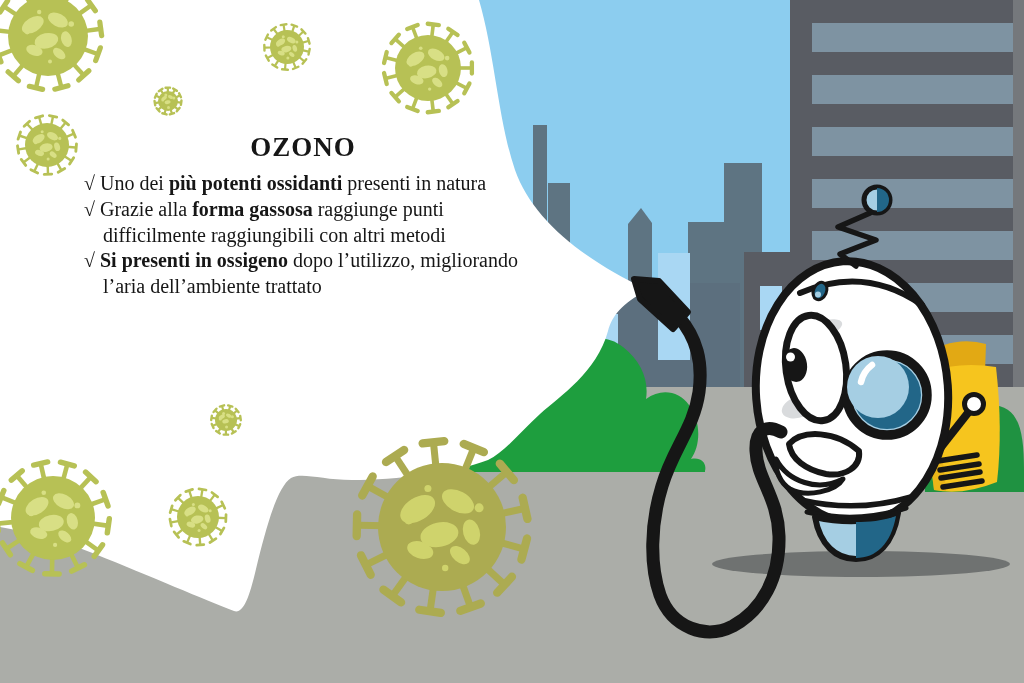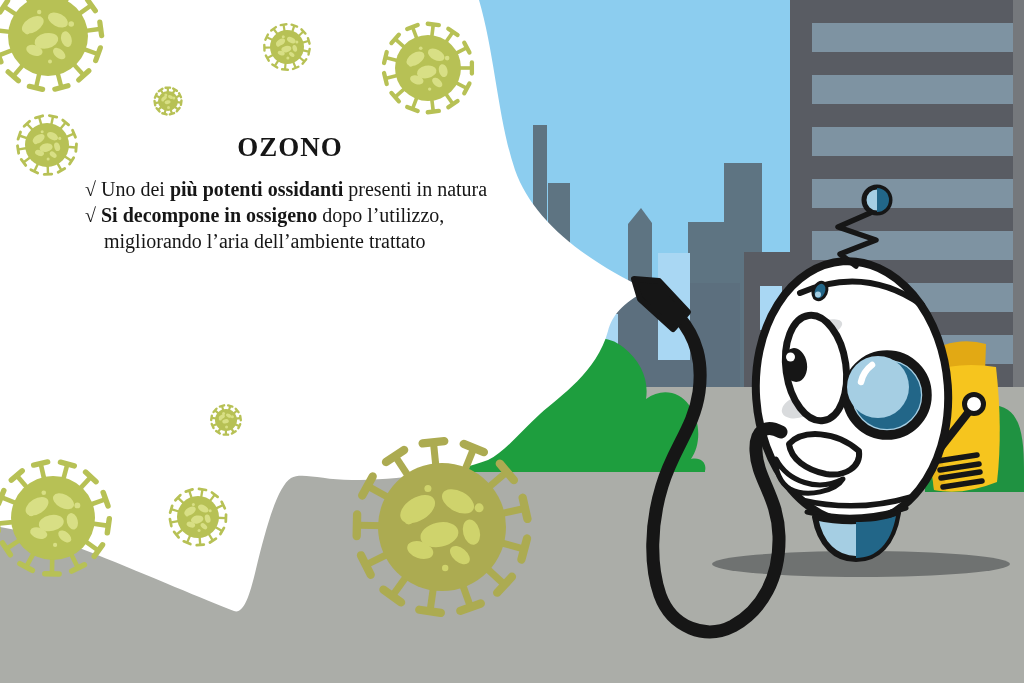--- a/index.html
+++ b/index.html
@@ -1,22 +1,22 @@
 <!DOCTYPE html>
 <html style="--sky: #8CCDEF; --skyline: #5E7482; --skyline2: #5C6F7E; --window_blue: #A9D7F3; --bldg_dark: #595C63; --bldg_band: #7E93A2; --bldg_side: #75787C; --ground: #ABADA8; --bush: #1E9E3E; --bush2: #1F9241; --bubble: #FFFFFF; --outline: #161616; --text: #161616; --virus_body: #B7C155; --virus_spot: #D8DF85; --virus_body_muted: #ACAB51; --virus_spot_muted: #CFD36C; --robot_white: #FFFFFF; --robot_shade: #D9DBDD; --lens_light: #A5CEE3; --lens_dark: #226688; --tank_yellow: #F6C51E; --tank_cap: #E2A914; --shadow: #6F7271;"><head>
 <meta charset="utf-8">
 <style>
   html,body{margin:0;padding:0;background:#e8e8e8;}
   .stage{position:relative;width:1024px;height:683px;overflow:hidden;background:#fff;
          font-family:"Liberation Serif","DejaVu Serif",serif;}
   .scene{position:absolute;left:0;top:0;width:1024px;height:683px;display:block;}
-  .bubble-text{position:absolute;left:71px;top:132px;width:438px;color:var(--text);}
+  .bubble-text{position:absolute;left:84px;top:132px;width:438px;color:var(--text);}
   .bubble-text h1{margin:0 0 8px 0;text-align:center;font-size:27px;font-weight:bold;
                   letter-spacing:1px;color:var(--text);}
-  .bubble-text ul{list-style:none;margin:14px;padding:0;font-size:20px;line-height:25.8px;}
+  .bubble-text ul{list-style:none;margin:0;padding:0;font-size:20px;line-height:25.8px;}
   .bubble-text li{padding-left:19px;text-indent:-19px;}
   .bubble-text b{font-weight:bold;}
   .check{font-weight:normal;}
 </style>
 </head>
 <body>
 
 <div class="stage">
 
   <svg class="scene" viewBox="0 0 1024 683">
@@ -454,16 +454,17 @@
       <path d="M807 512 Q857 524 906 508" style="fill:none;stroke:var(--outline);stroke-width:5;stroke-linecap:round"></path>
       <path d="M815 517 C820 545 836 559 856 559 C877 559 893 544 898 513 C871 523 841 523 815 517 Z" style="fill:var(--lens_light);stroke:var(--outline);stroke-width:6;stroke-linejoin:round"></path>
       <path d="M856 558 C876 558 891 544 896 516 C883 521 868 522 856 522 Z" style="fill:var(--lens_dark)"></path>
     </g>
   </svg>
 
   <div class="bubble-text">
     <h1>OZONO</h1>
     <ul id="points">
         <li><span class="check">√ </span>Uno dei <b>più potenti ossidanti</b> presenti in natura</li>
-        <li><span class="check">√ </span><b>Si decompone in ossigeno</b> dopo l’utilizzo, migliorando l’aria dell’ambiente trattato</li>
+        <li><span class="check">√ </span>Grazie alla <b>forma gassosa</b> raggiunge punti difficilmente raggiungibili con altri metodi</li>
+        <li><span class="check">√ </span><b>Si presenti in ossigeno</b> dopo l’utilizzo, migliorando l’aria dell’ambiente trattato</li>
       </ul>
   </div>
 </div>
 
 </body></html>

